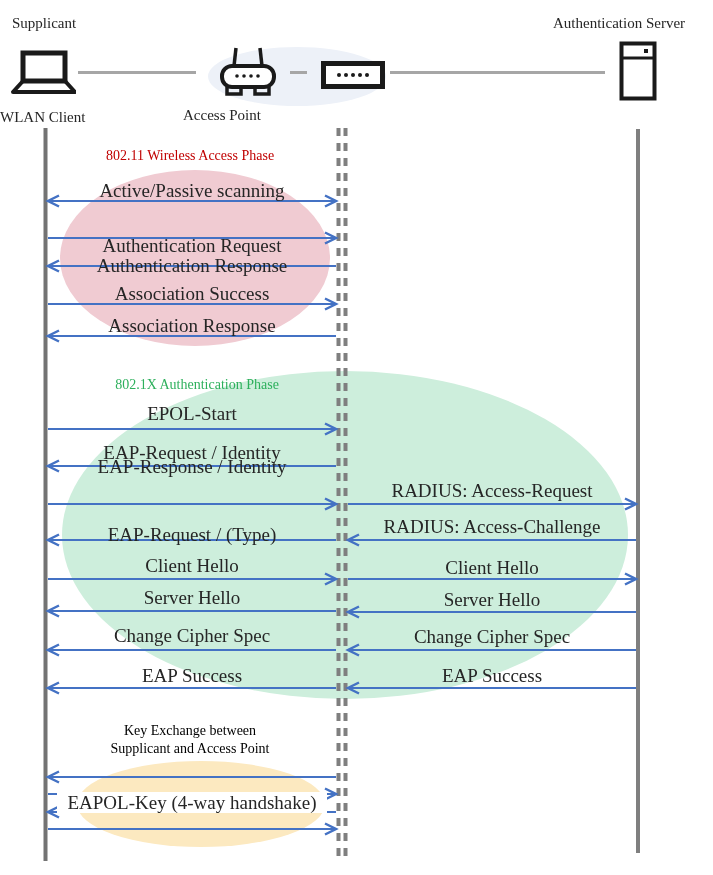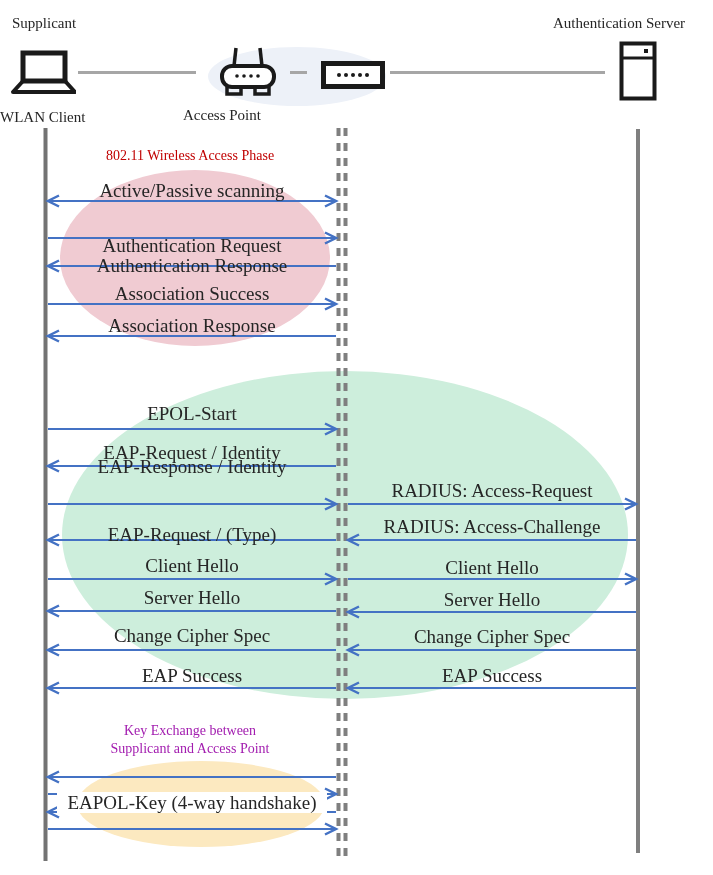--- a/index.html
+++ b/index.html
@@ -84,21 +84,22 @@
       <rect x="2.5" y="2.5" width="33" height="55" fill="#ffffff" stroke="#1a1a1a" stroke-width="4"></rect>
       <path d="M3 17 H35" stroke="#1a1a1a" stroke-width="3"></path>
       <rect x="25" y="8" width="4" height="4" fill="#1a1a1a"></rect>
     </svg>
   </div>
 
   <div class="lbl" id="dev-client-label">WLAN Client</div>
   <div class="lbl" id="dev-ap-label">Access Point</div>
 
   <div class="phase-title" data-phase="0" style="color: rgb(192, 0, 0);">802.11 Wireless Access Phase</div>
-  <div class="phase-title" data-phase="2" style="color: #a21caf;">Key Exchange between
+  <div class="phase-title" data-phase="1" style="color: rgb(45, 176, 92);">802.1X Authentication Phase</div>
+  <div class="phase-title" data-phase="2" style="color: #000000;">Key Exchange between
 Supplicant and Access Point</div>
 
   <svg id="overlay" width="713" height="875">
       <line x1="78" y1="72.5" x2="196" y2="72.5" stroke="#A6A6A6" stroke-width="3"></line>
       <line x1="290" y1="72.5" x2="307" y2="72.5" stroke="#A6A6A6" stroke-width="3"></line>
       <line x1="390" y1="72.5" x2="605" y2="72.5" stroke="#A6A6A6" stroke-width="3"></line>
       <line x1="45.5" y1="128" x2="45.5" y2="861" stroke="#737373" stroke-width="4"></line>
       <line x1="338.5" y1="128" x2="338.5" y2="856" stroke="#7F7F7F" stroke-width="4" stroke-dasharray="8 7"></line>
       <line x1="345.5" y1="128" x2="345.5" y2="856" stroke="#7F7F7F" stroke-width="4" stroke-dasharray="8 7"></line>
       <line x1="638" y1="129" x2="638" y2="853" stroke="#7F7F7F" stroke-width="4"></line>

